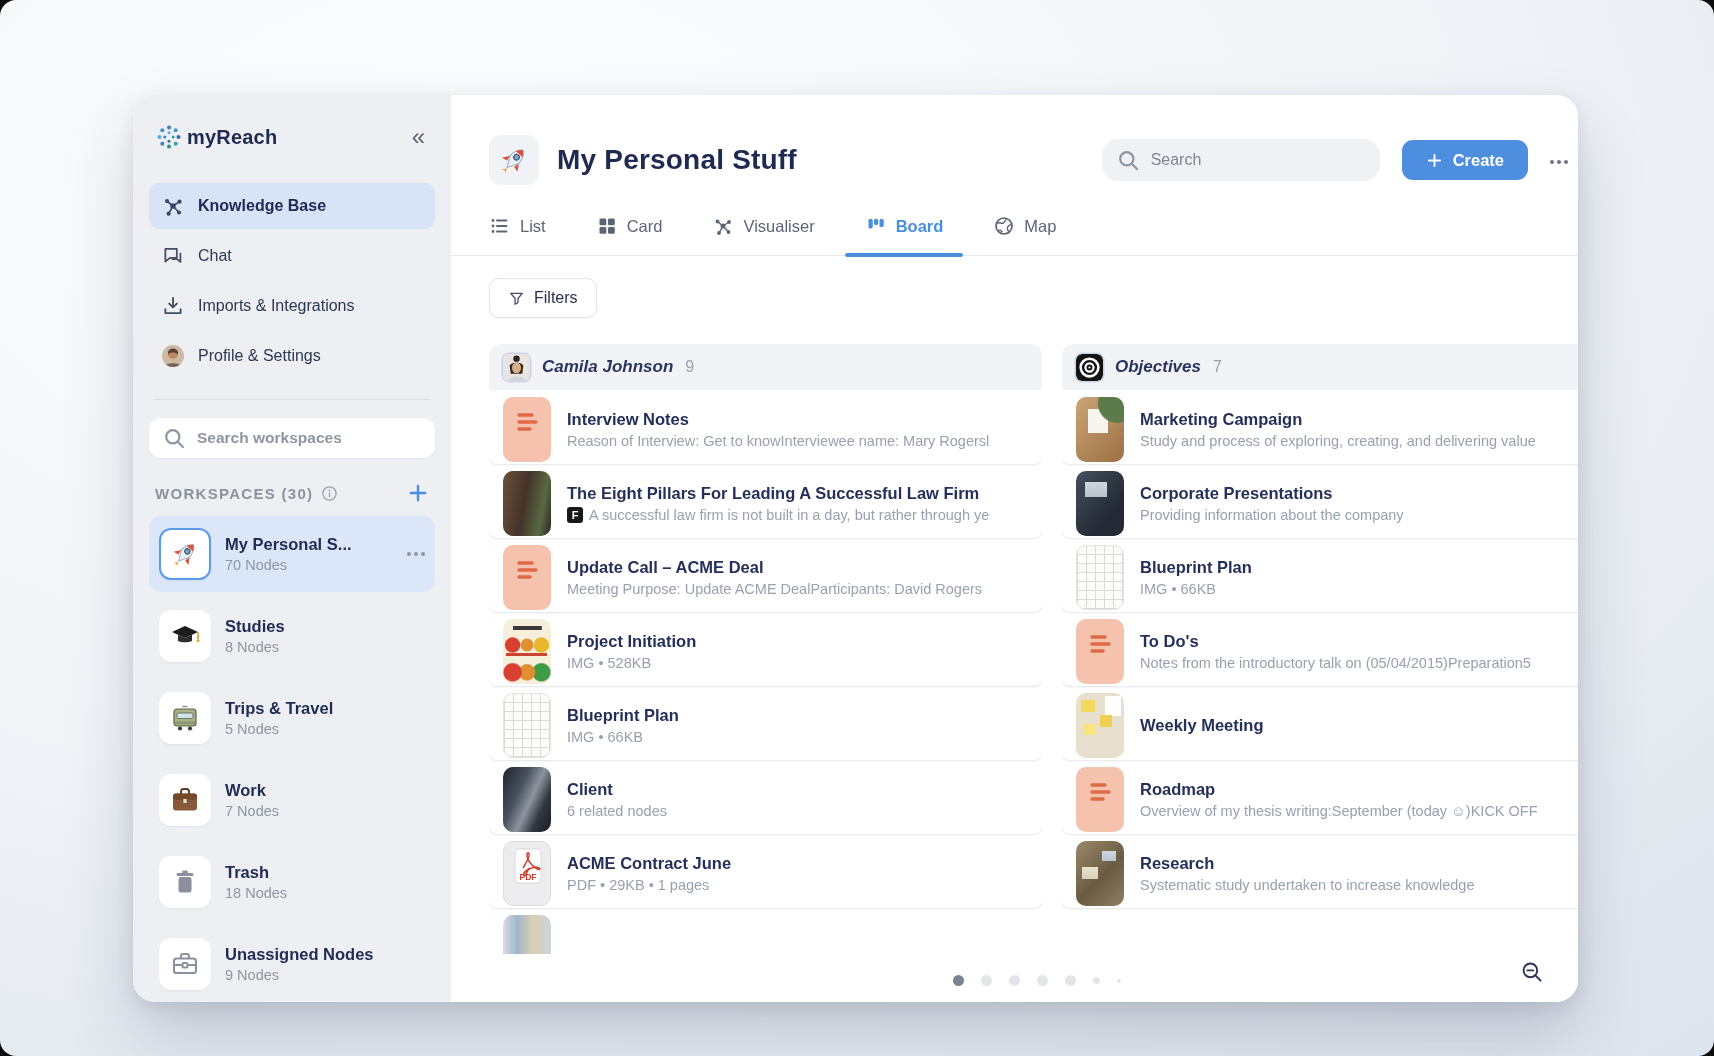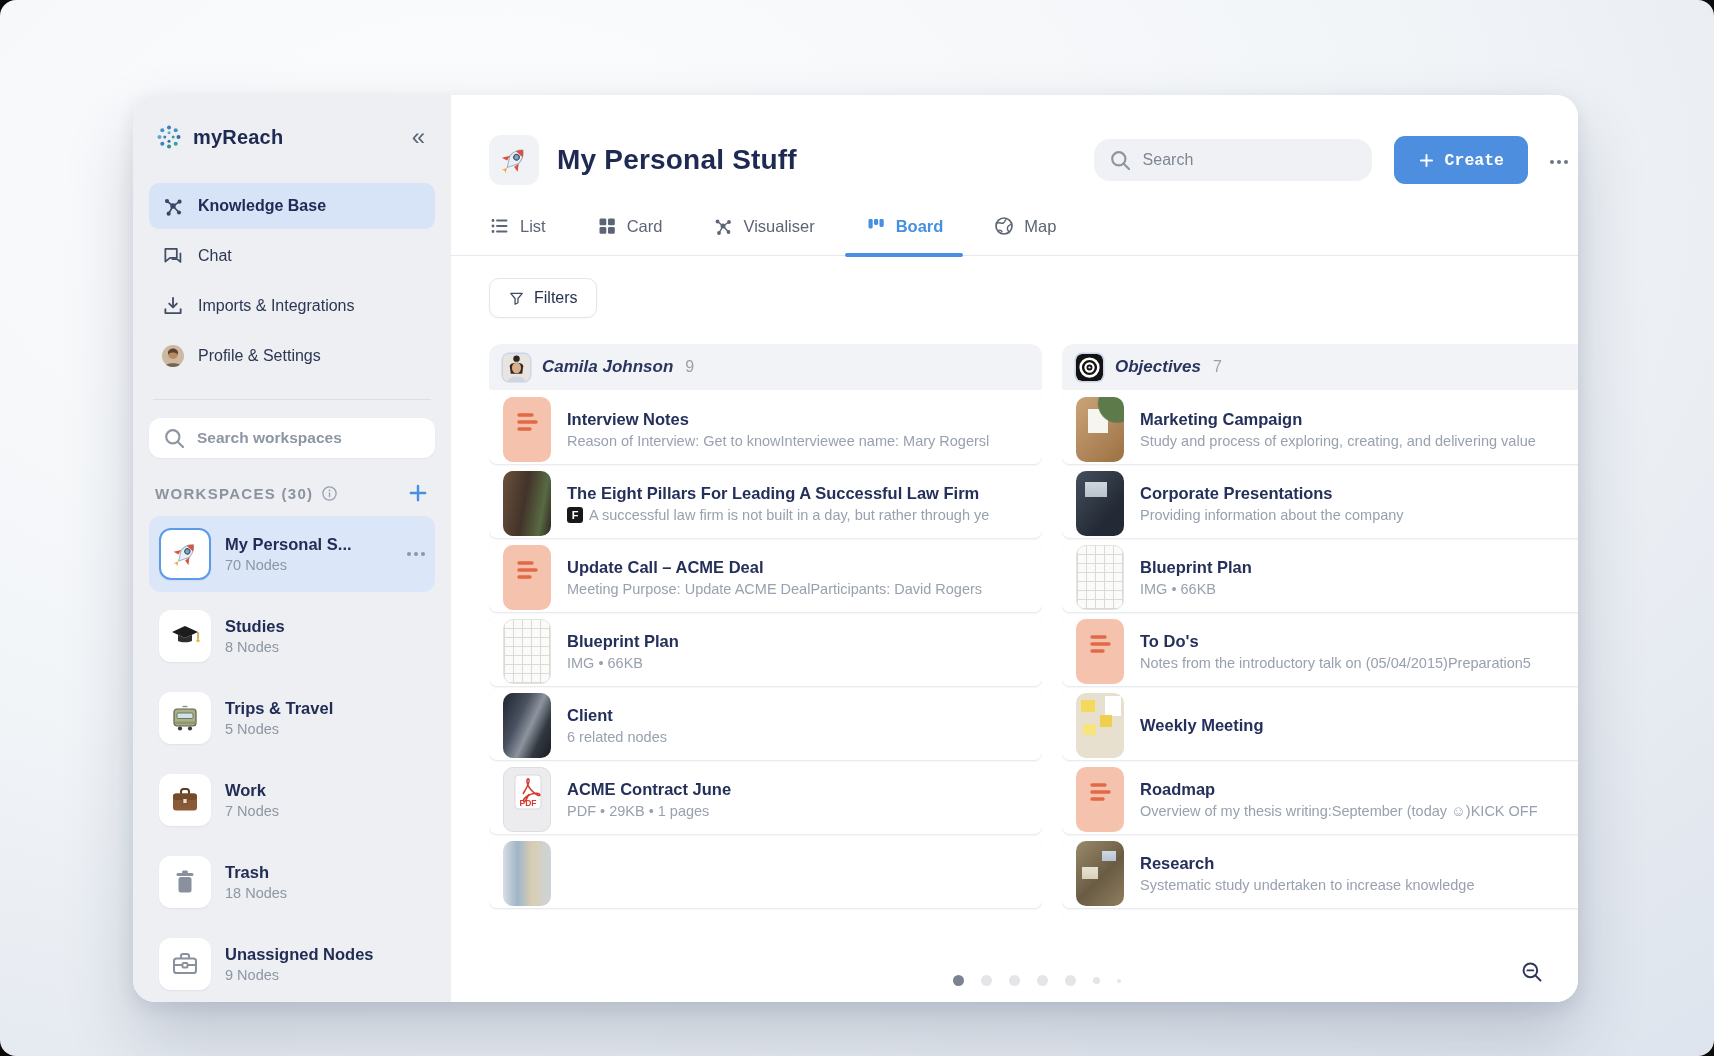--- a/index.html
+++ b/index.html
@@ -13,21 +13,21 @@
     position:absolute;inset:0;border-radius:16px;
     background:radial-gradient(120% 120% at 28% 18%, #fdfdfe 0%, #f2f5f8 45%, #e4e9f0 75%, #dbe2ec 100%);
   }
   .window{
     position:absolute;left:133px;top:95px;width:1445px;height:907px;
     border-radius:22px;background:#fff;display:flex;overflow:hidden;
     box-shadow:0 36px 70px rgba(35,48,80,.20), 0 6px 18px rgba(35,48,80,.10);
   }
   
   .sidebar{width:318px;flex:none;background:#edeff3;padding:26px 16px 0 16px;box-sizing:border-box;display:flex;flex-direction:column;}
-  .side-head{display:flex;align-items:center;gap:10px;padding:0 6px;height:32px;}
+  .side-head{display:flex;align-items:center;gap:4px;padding:0 6px;height:32px;}
   .logo{width:28px;height:28px;display:flex;}
   .brand{font-size:20px;font-weight:700;color:#1f2a52;letter-spacing:.2px;}
   .collapse{margin-left:auto;font-size:24px;line-height:1;color:#5c6575;cursor:pointer;padding:0 4px;}
   .side-nav{margin-top:30px;display:flex;flex-direction:column;gap:4px;}
   .nav-item{display:flex;align-items:center;gap:13px;height:46px;border-radius:10px;padding:0 12px;color:#2c3752;font-size:16px;font-weight:500;cursor:pointer;}
   .nav-item.active{background:#d7e3f6;font-weight:700;color:#202c55;}
   .nicon{width:24px;height:24px;display:flex;align-items:center;justify-content:center;flex:none;}
   .divider{height:1px;background:#dcdfe5;margin:20px 4px 0 4px;}
   .ws-search{margin-top:18px;height:40px;background:#fff;border-radius:12px;display:flex;align-items:center;gap:9px;padding:0 13px;box-shadow:0 1px 2px rgba(30,40,70,.05);}
   .ws-search input{border:none;outline:none;background:transparent;font-size:15.5px;color:#39415a;width:100%;font-family:inherit;font-weight:bold;}
@@ -49,21 +49,21 @@
   
   .main{flex:1;background:#fff;position:relative;min-width:0;}
   .pad{padding-left:38px;padding-right:24px;}
   .title-row{margin-top:40px;display:flex;align-items:center;height:50px;}
   .ws-emblem{width:50px;height:50px;border-radius:12px;background:#f1f2f5;display:flex;align-items:center;justify-content:center;flex:none;}
   .ws-emblem svg{width:34px;height:34px;}
   .page-title{font-size:28px;font-weight:700;color:#1f2a52;margin-left:18px;letter-spacing:.2px;}
   .hsearch{margin-left:auto;width:250px;height:42px;background:#f0f1f4;border-radius:16px;display:flex;align-items:center;gap:9px;padding:0 14px;}
   .hsearch input{border:none;outline:none;background:transparent;font-size:16px;color:#39415a;width:100%;font-family:inherit;}
   .hsearch input::placeholder{color:#7d8694;}
-  .create-btn{margin-left:22px;height:48px;padding:0 24px;background:#4e8ede;border:none;border-radius:11px;display:flex;align-items:center;gap:10px;color:#fff;font-size:16.5px;font-weight:700;cursor:pointer;font-family:Liberation Mono, monospace;}
+  .create-btn{margin-left:22px;height:40px;padding:0 24px;background:#4e8ede;border:none;border-radius:11px;display:flex;align-items:center;gap:10px;color:#fff;font-size:16.5px;font-weight:700;cursor:pointer;font-family:Liberation Sans, sans-serif;}
   .more-btn{margin-left:18px;color:#6e7684;cursor:pointer;padding:8px 4px;}
   .tabs-row{margin-top:18px;display:flex;align-items:flex-end;gap:50px;border-bottom:1px solid #e7e9ee;height:52px;}
   .tab{display:flex;align-items:center;gap:9px;font-size:16.5px;color:#5c6575;padding-bottom:18px;position:relative;cursor:pointer;}
   .tab .ticon{width:22px;height:22px;display:flex;}
   .tab.active{color:#478fe1;font-weight:700;}
   .tab.active::after{content:"";position:absolute;left:-20px;right:-20px;bottom:-2px;height:4px;border-radius:3px;background:#478fe1;}
   .filters-row{margin-top:22px;}
   .filters-btn{height:40px;padding:0 18px;background:#fff;border:1px solid #e3e5e9;border-radius:10px;display:inline-flex;align-items:center;gap:9px;font-size:16px;color:#27314f;cursor:pointer;box-shadow:0 1px 2px rgba(30,40,70,.04);font-family:inherit;}
   .board{margin-top:26px;padding-left:38px;display:flex;gap:20px;align-items:flex-end;}
   .col{width:553px;flex:none;}
@@ -481,20 +481,29 @@
                   </svg>
                 </div>
                 <div class="card-txt">
                   <div class="ct">Update Call – ACME Deal</div>
                   <div class="cs">
                     <span>Meeting Purpose: Update ACME DealParticipants: David Rogers</span>
                   </div>
                 </div>
               </article>
               <article class="card">
+                <div class="thumb t-chart"></div>
+                <div class="card-txt">
+                  <div class="ct">Project Initiation</div>
+                  <div class="cs">
+                    <span>IMG • 528KB</span>
+                  </div>
+                </div>
+              </article>
+              <article class="card">
                 <div class="thumb t-blueprint"></div>
                 <div class="card-txt">
                   <div class="ct">Blueprint Plan</div>
                   <div class="cs">
                     <span>IMG • 66KB</span>
                   </div>
                 </div>
               </article>
               <article class="card">
                 <div class="thumb t-client"></div>

